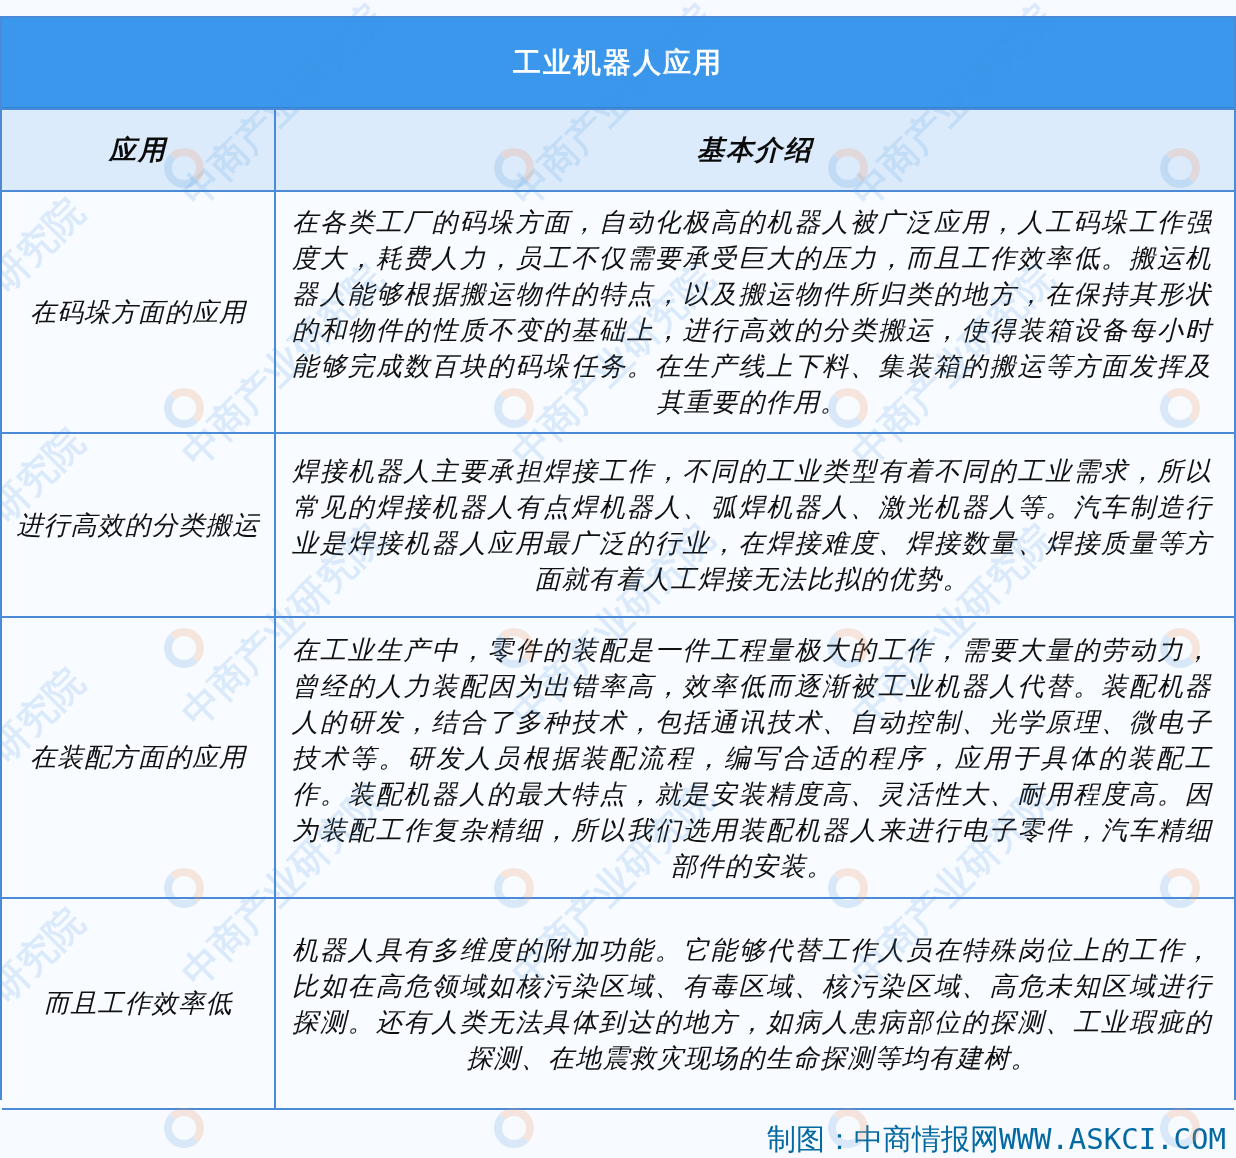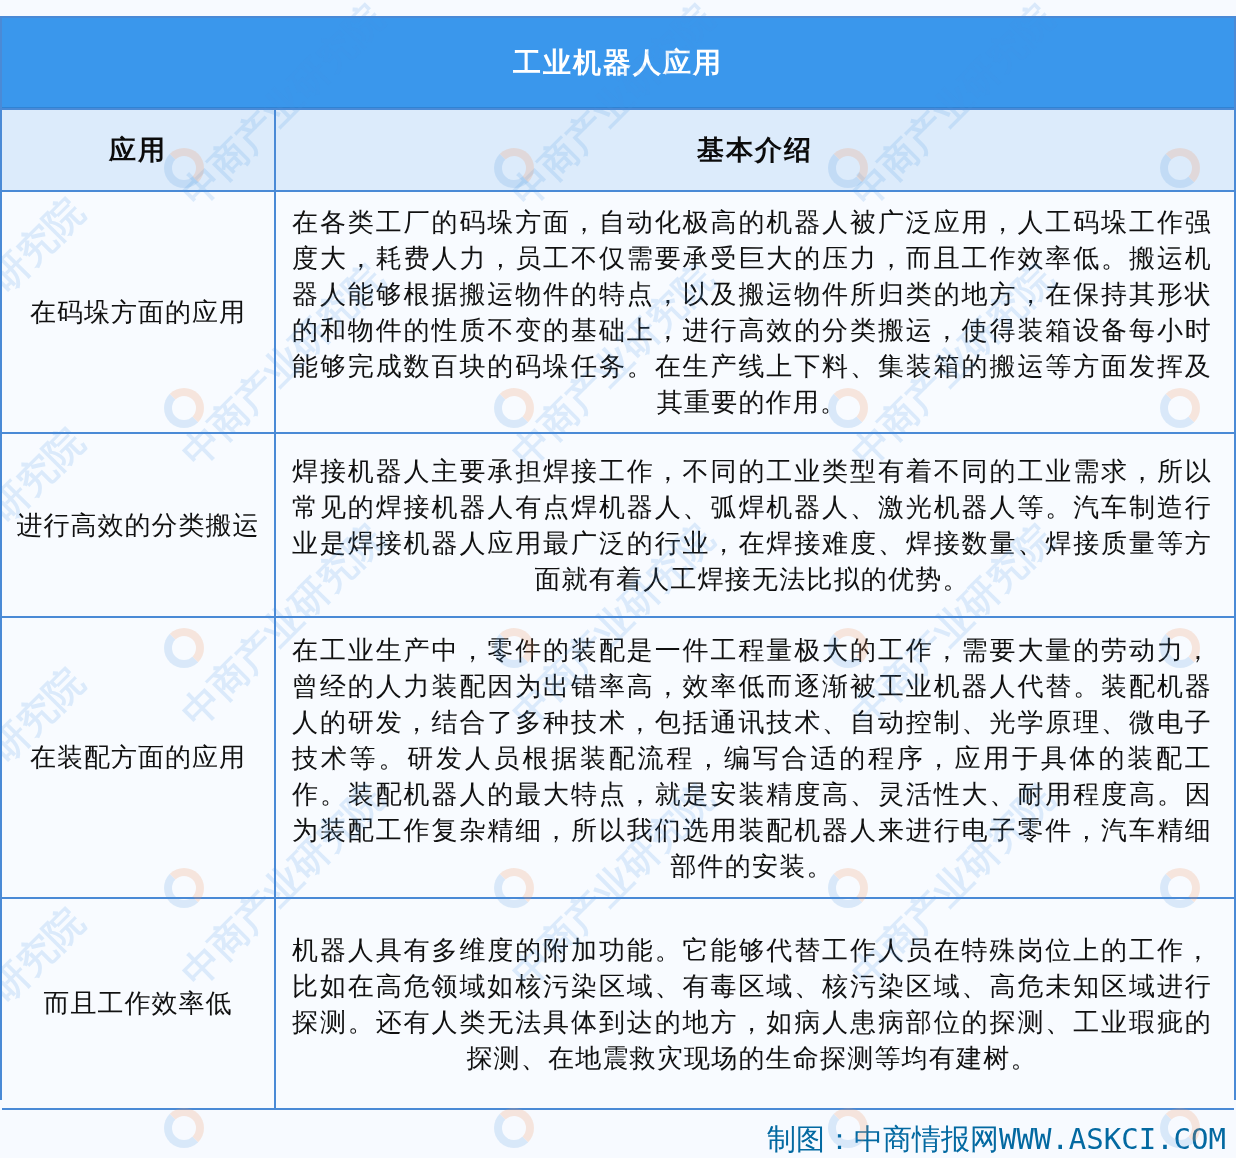--- a/index.html
+++ b/index.html
@@ -19,20 +19,21 @@
     color: #ffffff; font-size: 28px; font-weight: bold; letter-spacing: 2px;
   }
 
   table.grid {
     position: absolute; left: 0; top: 90px; width: 1232px;
     border-collapse: collapse; table-layout: fixed;
   }
   table.grid td, table.grid th {
     border: 2px solid #4a8ad6;
     vertical-align: middle;
+    font-style: italic;
   }
   table.grid tr > :first-child { border-left: none; }
   table.grid tr > :last-child { border-right: none; margin-top: 8px; }
   col.c1 { width: 273px; }
   col.c2 { width: 959px; }
 
   th.hdr {
     height: 82px; background: #dcebfb;
     font-size: 27px; font-weight: bold; text-align: center; color: #0b0b0b;
     letter-spacing: 2px;

